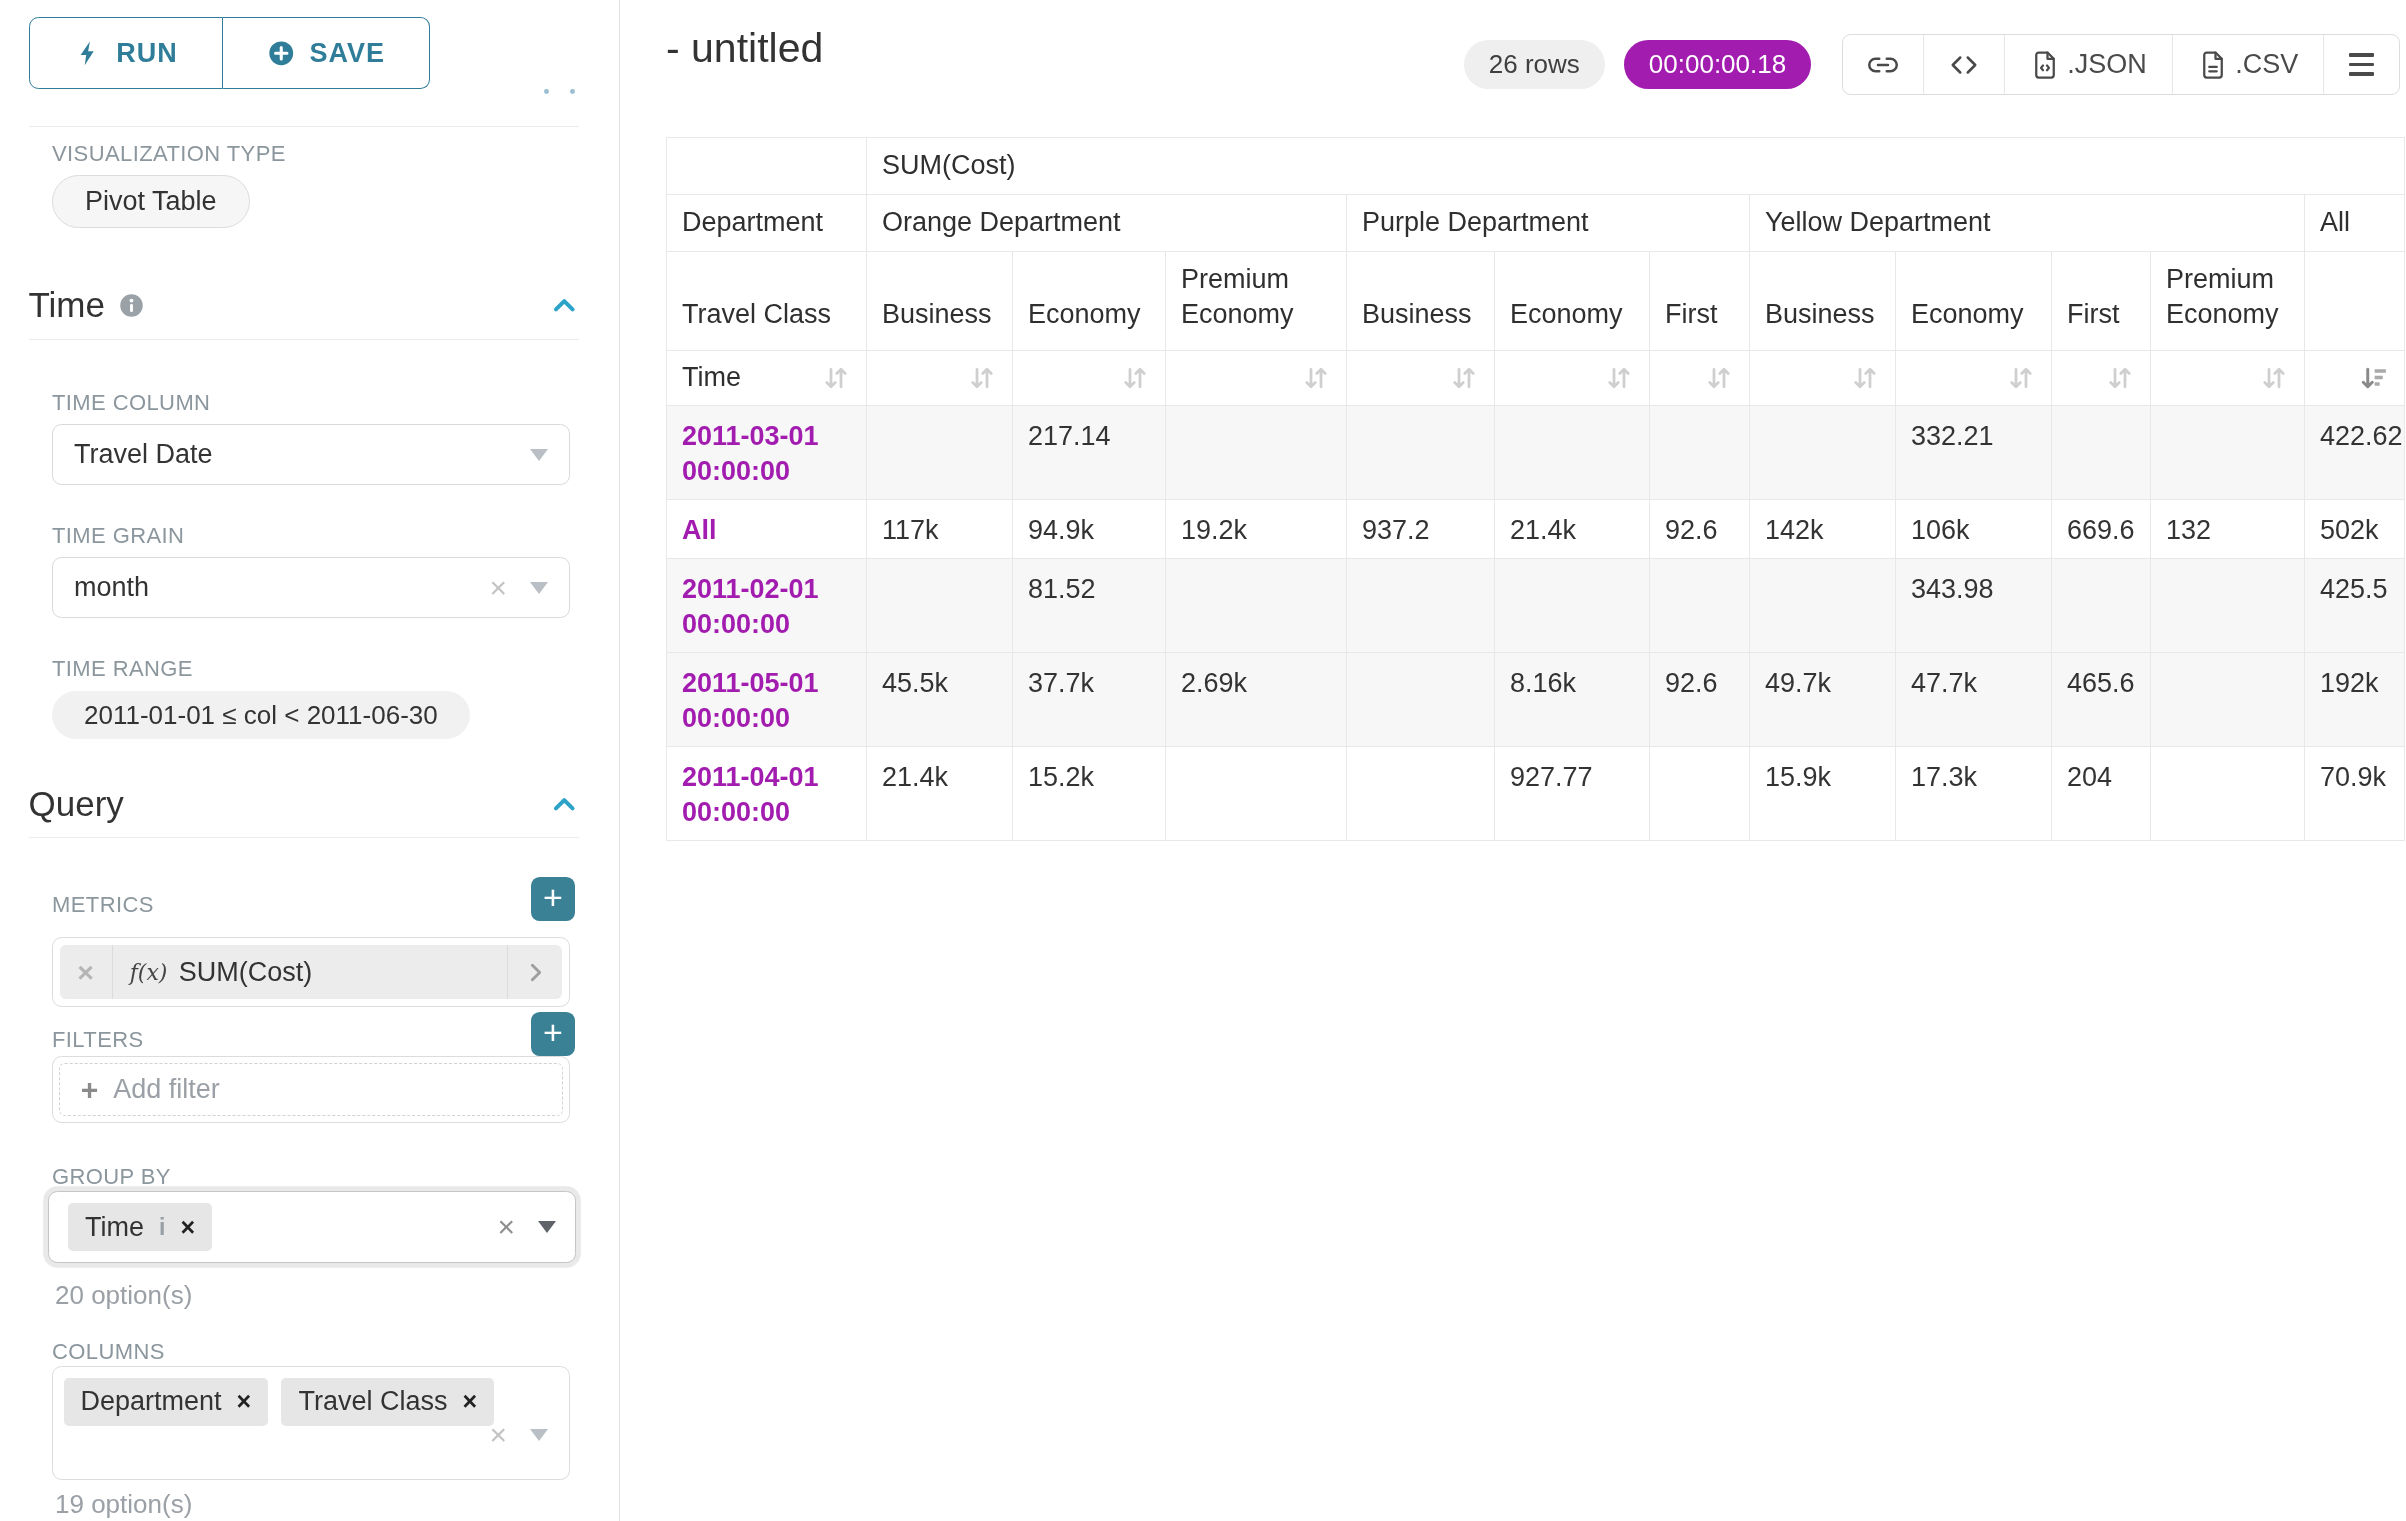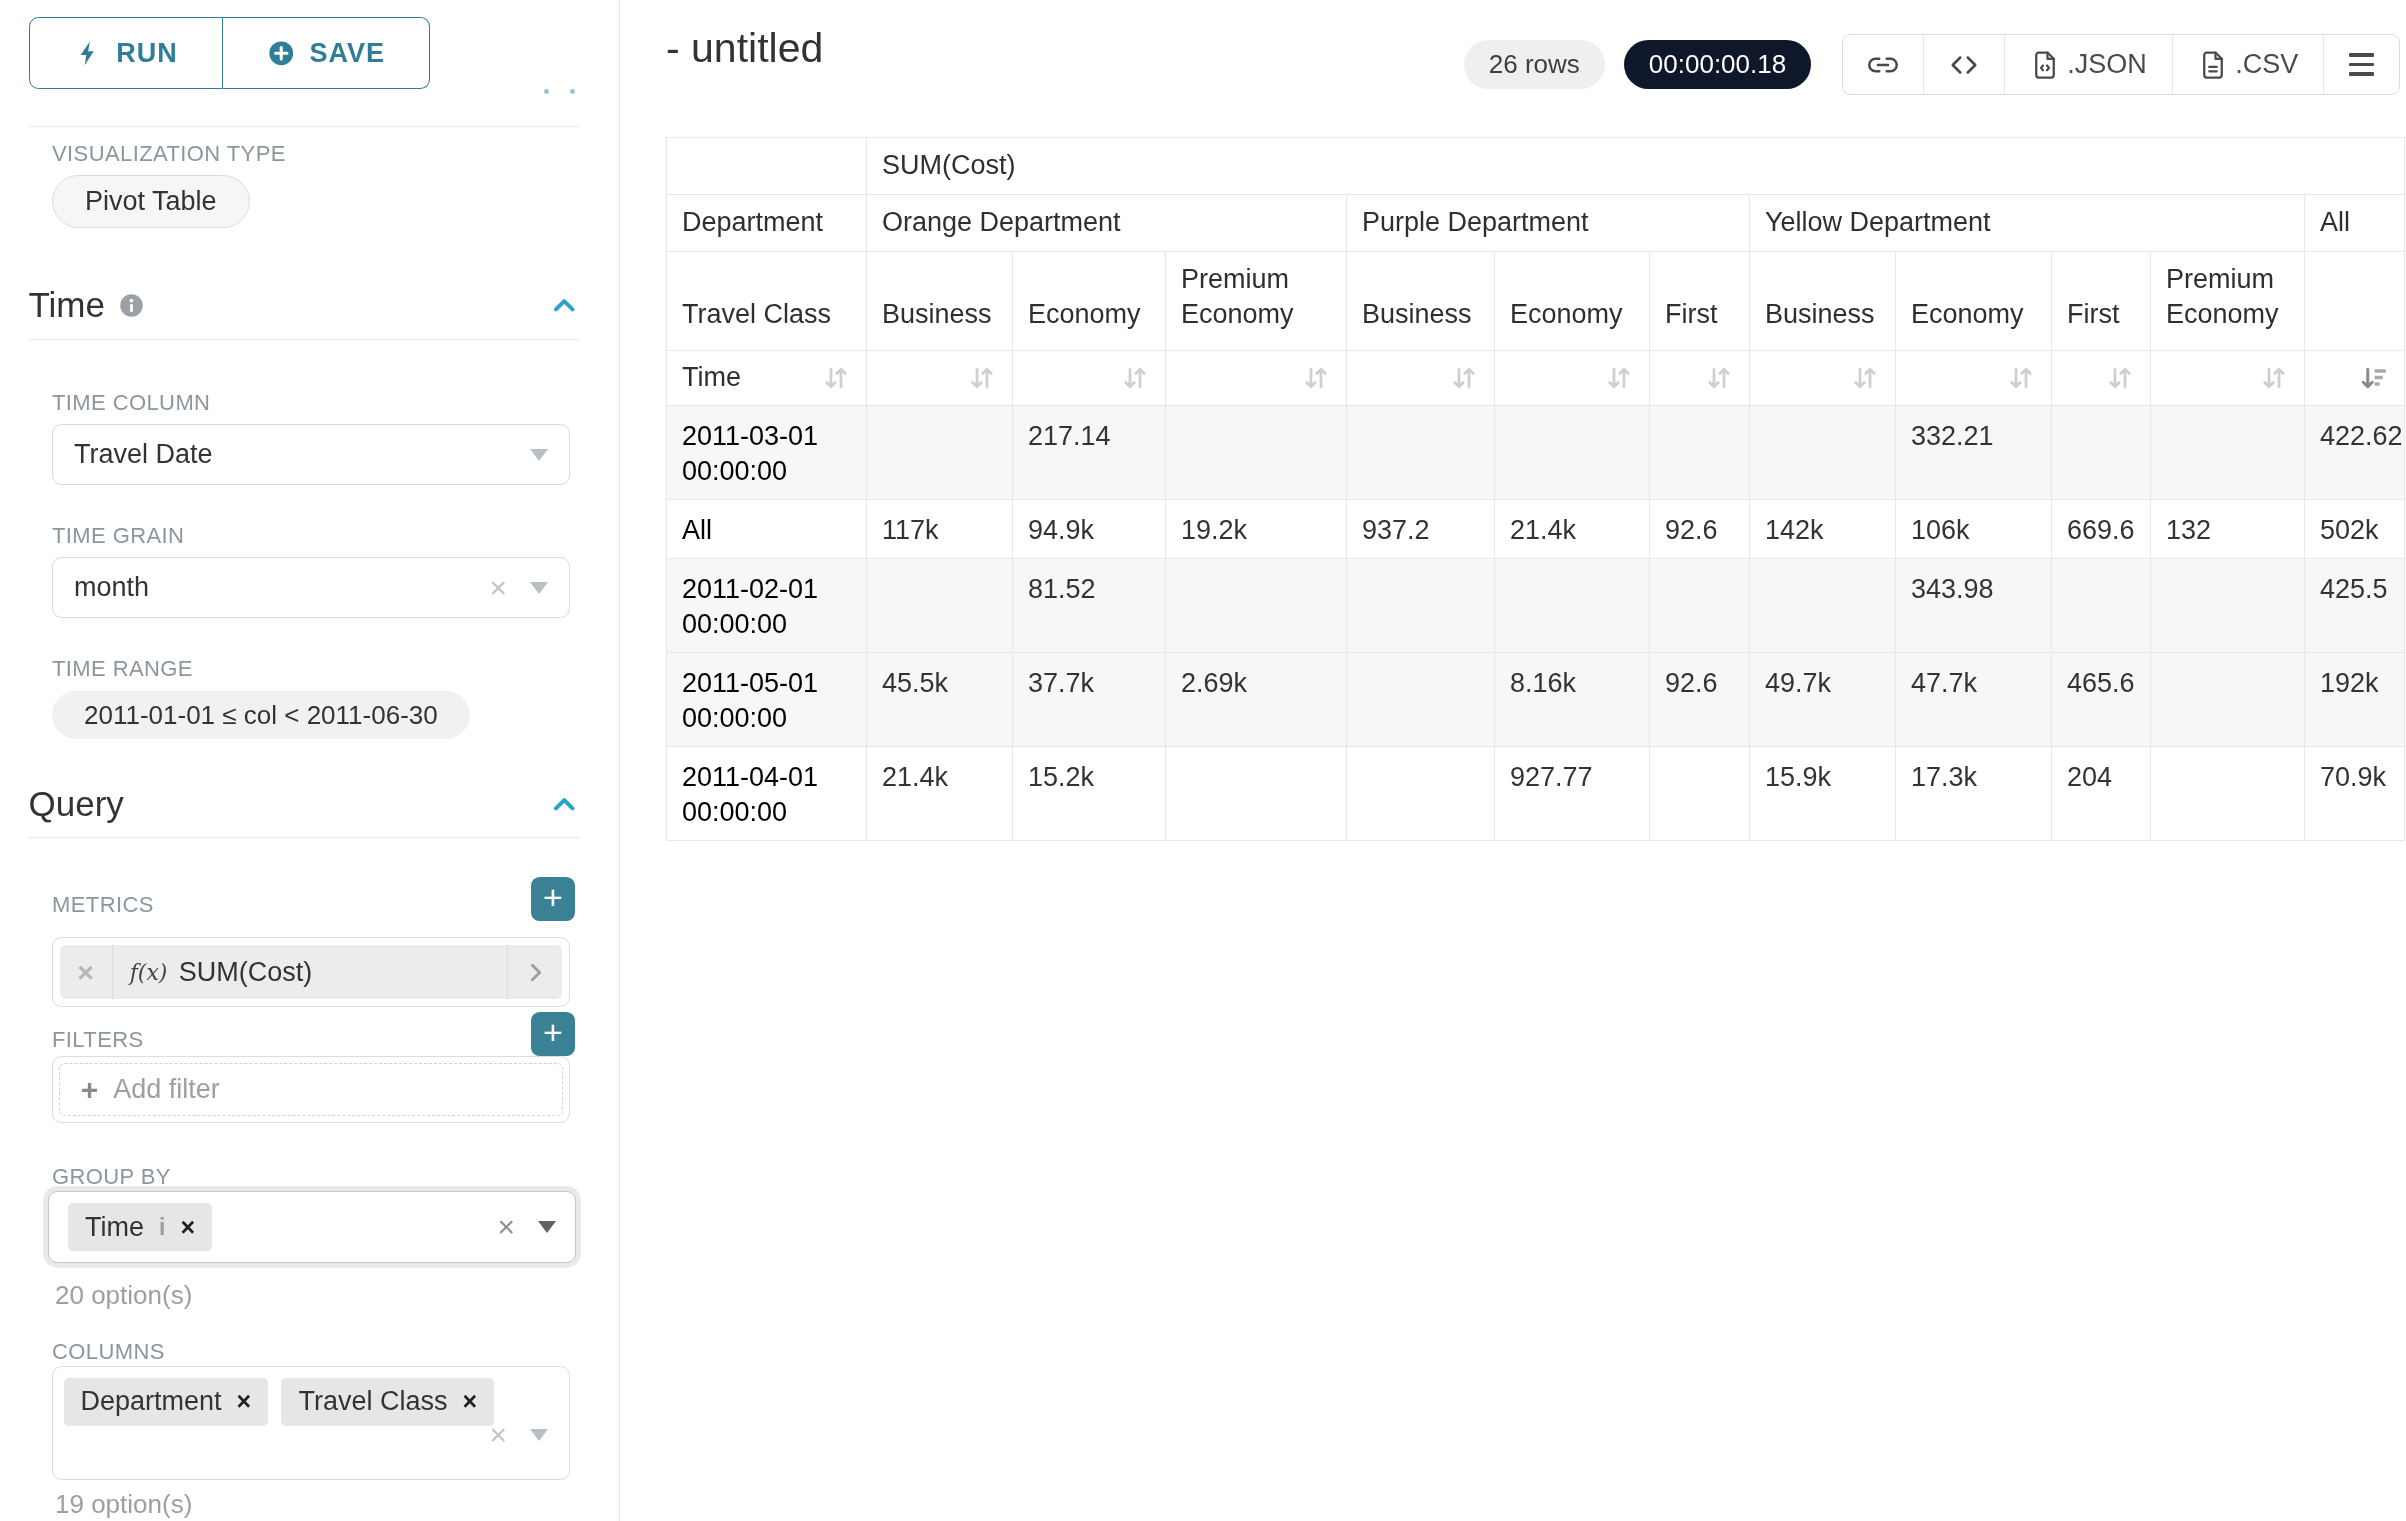--- a/index.html
+++ b/index.html
@@ -79,40 +79,40 @@
                  border:1.9px solid #dcdcdc; border-radius:9.5px; padding:10.5px; }
   .columns-box .chips { display:flex; gap:13.3px; }
   .columns-box .ctrl { position:absolute; right:21px; top:53px; display:flex; align-items:center; }
 
   
   .main { position:relative; flex:1; height:1522px; background:#fff; }
   .title { position:absolute; left:46px; top:25px; font-size:41px; color:#333; }
   .header-right { position:absolute; right:5.7px; top:34px; display:flex; align-items:center; gap:19px; }
   .badge { height:49px; display:flex; align-items:center; padding:0 25px; border-radius:25px;
            background:#efefef; font-size:26px; color:#3f3f3f; }
-  .badge.green { background:#0f172a; color:#fff; }
+  .badge.green { background:#a21caf; color:#fff; }
   .btn-group { display:flex; align-items:stretch; height:61px; border:1.9px solid #dcdcdc; border-radius:8.6px;
                overflow:hidden; background:#fff; margin-left:11.4px; }
   .btn-group .cell { display:flex; align-items:center; justify-content:center; gap:7.6px; padding:0 25px;
                      border-left:1.9px solid #e6e6e6; font-size:27px; color:#4a4a4a; cursor:pointer; }
   .btn-group .cell:first-child { border-left:none; }
   .btn-group svg { width:30px; height:30px; }
   .ham { display:flex; flex-direction:column; gap:5.7px; }
   .ham i { display:block; width:25px; height:3.8px; background:#4a4a4a; border-radius:1px; }
 
   
   table.pivot { position:absolute; left:46px; top:137px; border-collapse:collapse; table-layout:fixed; width:1737px; }
   .pivot th, .pivot td { border:1.9px solid #e8e8e8; padding:9.5px 15px; font-size:27px; text-align:left;
                          overflow:hidden; line-height:1.3; }
   .pivot thead th { background:#fff; font-weight:500; color:#2f2f2f; vertical-align:middle; }
   .pivot thead tr.hr1 th { height:57px; }
   .pivot thead tr.hr2 th { height:57px; }
   .pivot thead tr.hr3 th { height:84px; vertical-align:bottom; padding-bottom:18px; }
   .pivot thead tr.hr4 th { height:51px; vertical-align:middle; }
-  .pivot tbody th { font-weight:400; color:#000000; vertical-align:top; padding-top:13.3px; }
+  .pivot tbody th { font-weight:700; color:#a21caf; vertical-align:top; padding-top:13.3px; }
   .pivot tbody td { color:#333; vertical-align:top; padding-top:13.3px; }
   .pivot tbody tr.shade th, .pivot tbody tr.shade td { background:#f7f7f7; }
   .pivot tbody tr { background:#fff; }
   .pivot tbody tr.tall { height:84px; }
   .pivot tbody tr.short { height:50px; }
   .sort-wrap { display:flex; align-items:center; justify-content:space-between; }
   .sort-wrap.only { justify-content:flex-end; }
   .sort-ic { width:30px; height:30px; flex:none; }
 </style>
 </head>

